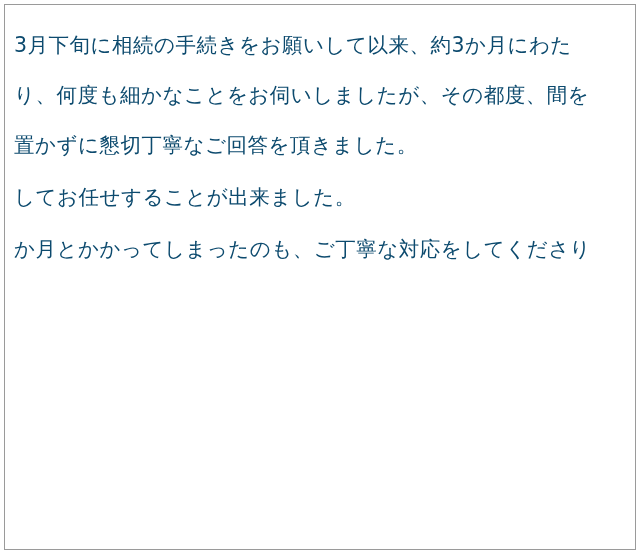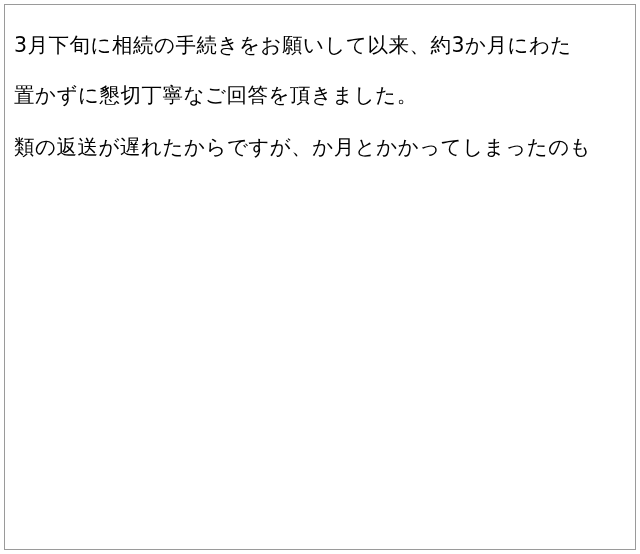--- a/index.html
+++ b/index.html
@@ -40,39 +40,41 @@
   }
   .para {
     margin: 0 0 2px 0;
     padding: 0;
   }
   .line {
     display: block;
     font-size: 20.5px;
     line-height: 50px;
     letter-spacing: 0.5px;
-    color: #000000;
+    color: #0c4a6e;
     white-space: pre;
     text-indent: 0;
   }
 </style>
 </head>
 <body>
 
 <div class="page">
   <div class="border-frame"></div>
 
   <div class="letter-body">
 
     <div class="para">
       <span class="line">3月下旬に相続の手続きをお願いして以来、約3か月にわた</span>
+      <span class="line">り、何度も細かなことをお伺いしましたが、その都度、間を</span>
       <span class="line">置かずに懇切丁寧なご回答を頂きました。</span>
     </div>
 
     <div class="para">
+      <span class="line">してお任せすることが出来ました。</span>
     </div>
 
     <div class="para">
-      <span class="line">類の返送が遅れたからですが、か月とかかってしまったのも</span>
+      <span class="line">か月とかかってしまったのも、ご丁寧な対応をしてくださり</span>
     </div>
 
   </div>
 </div>
 
 </body></html>

